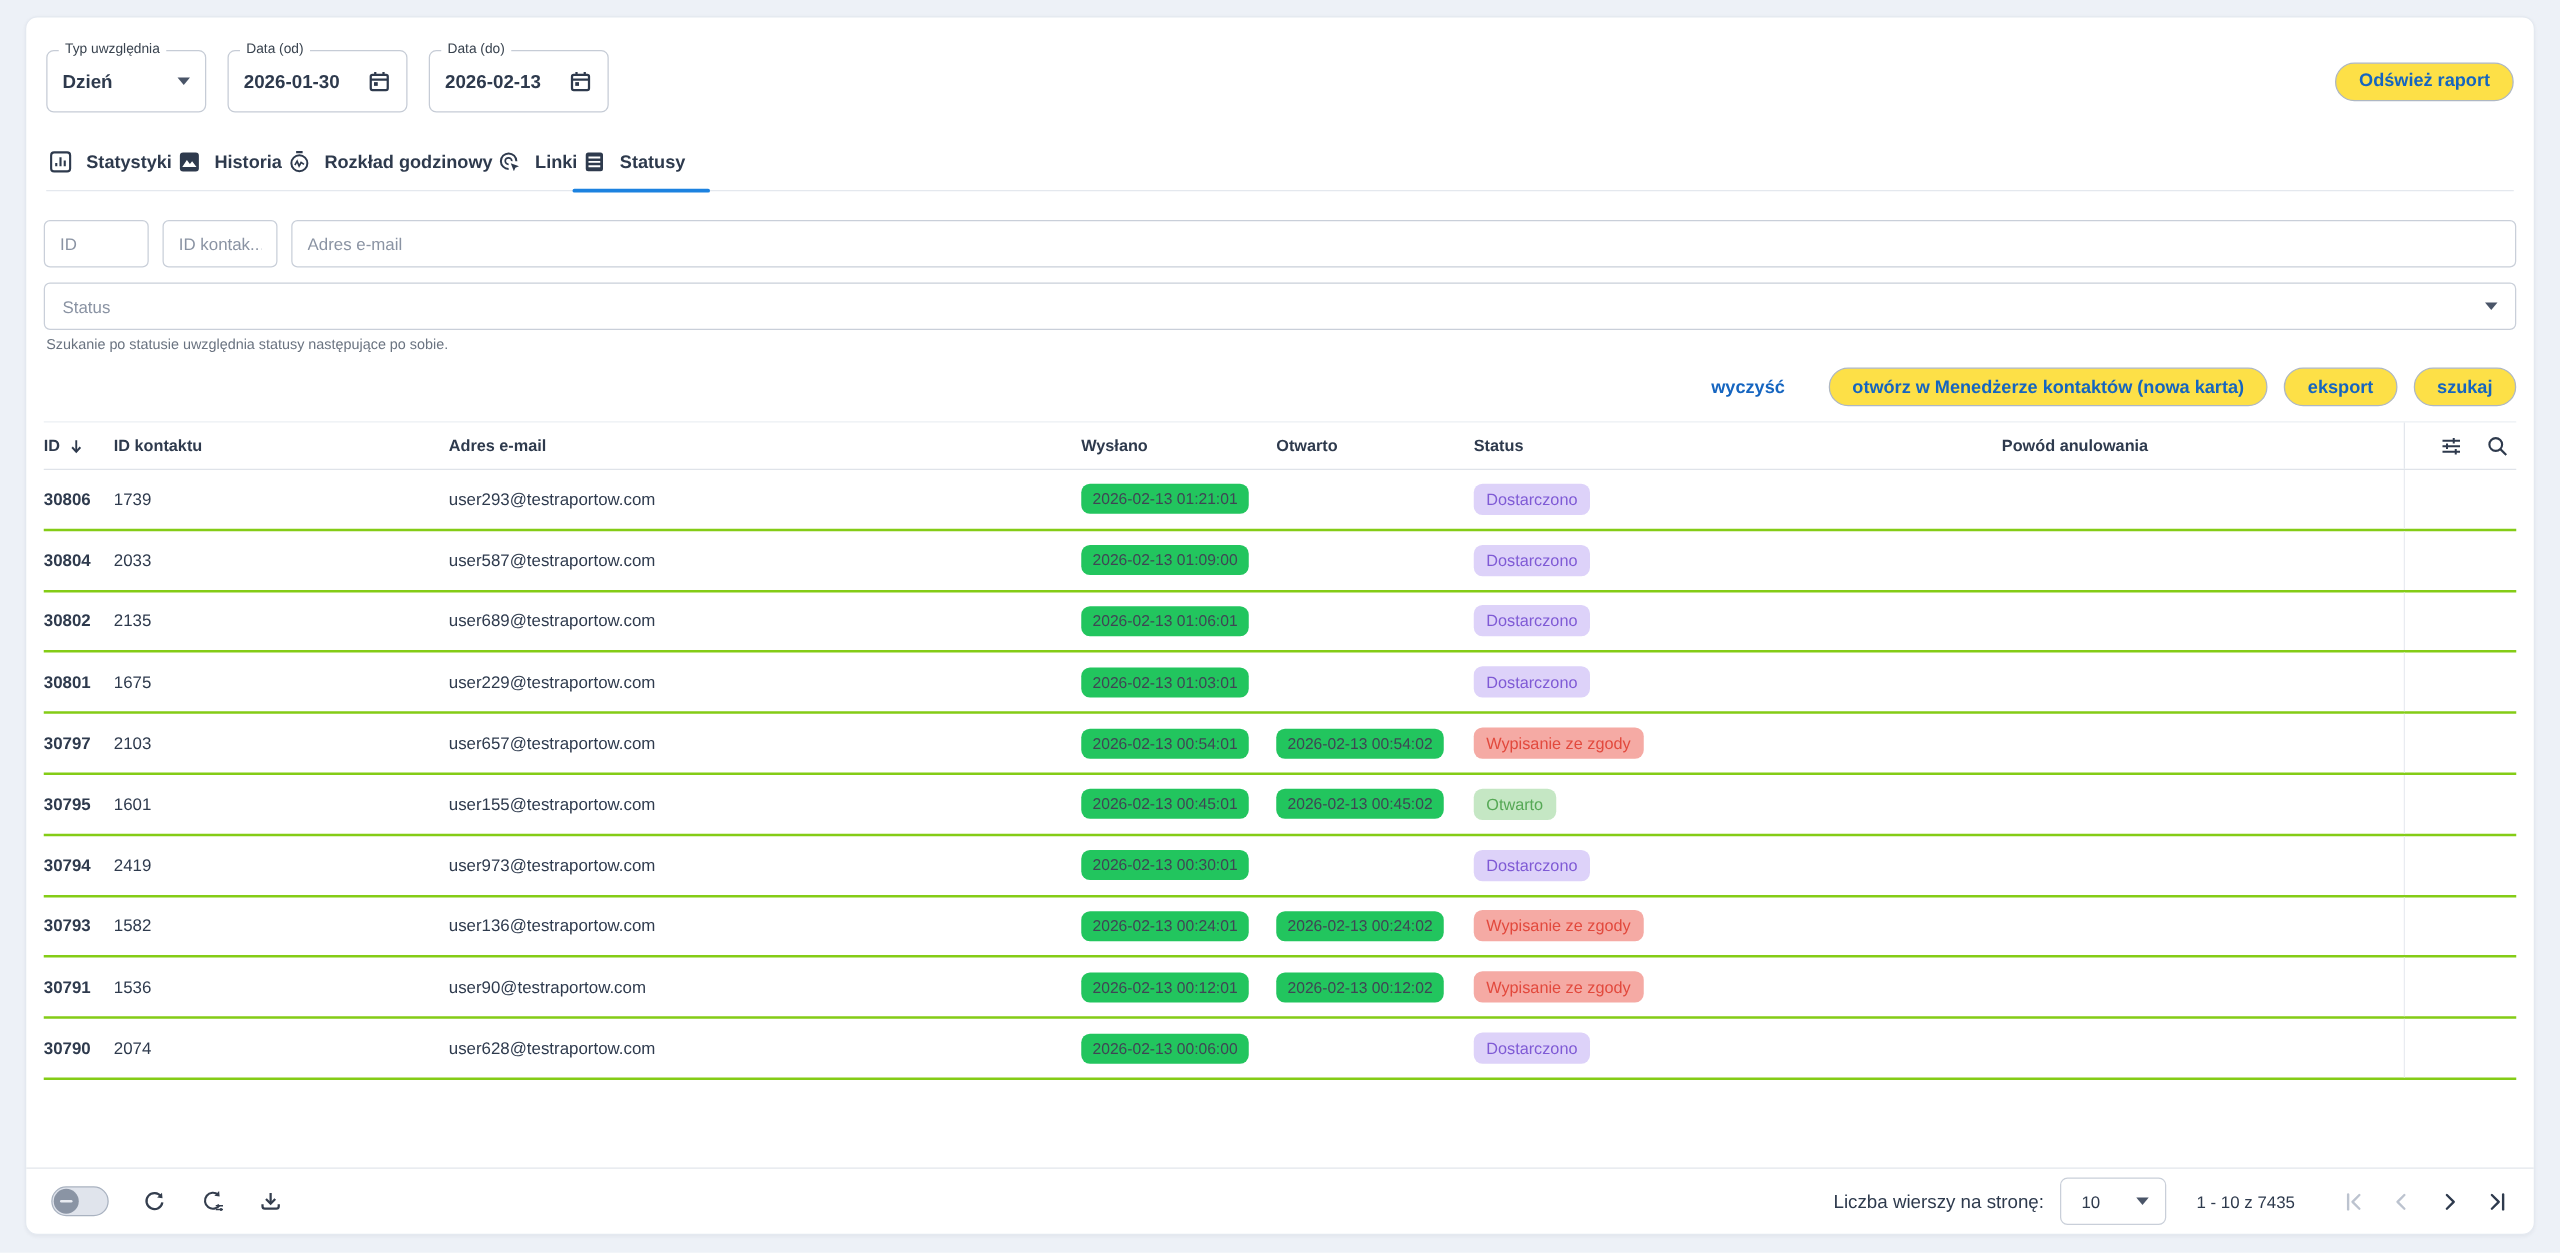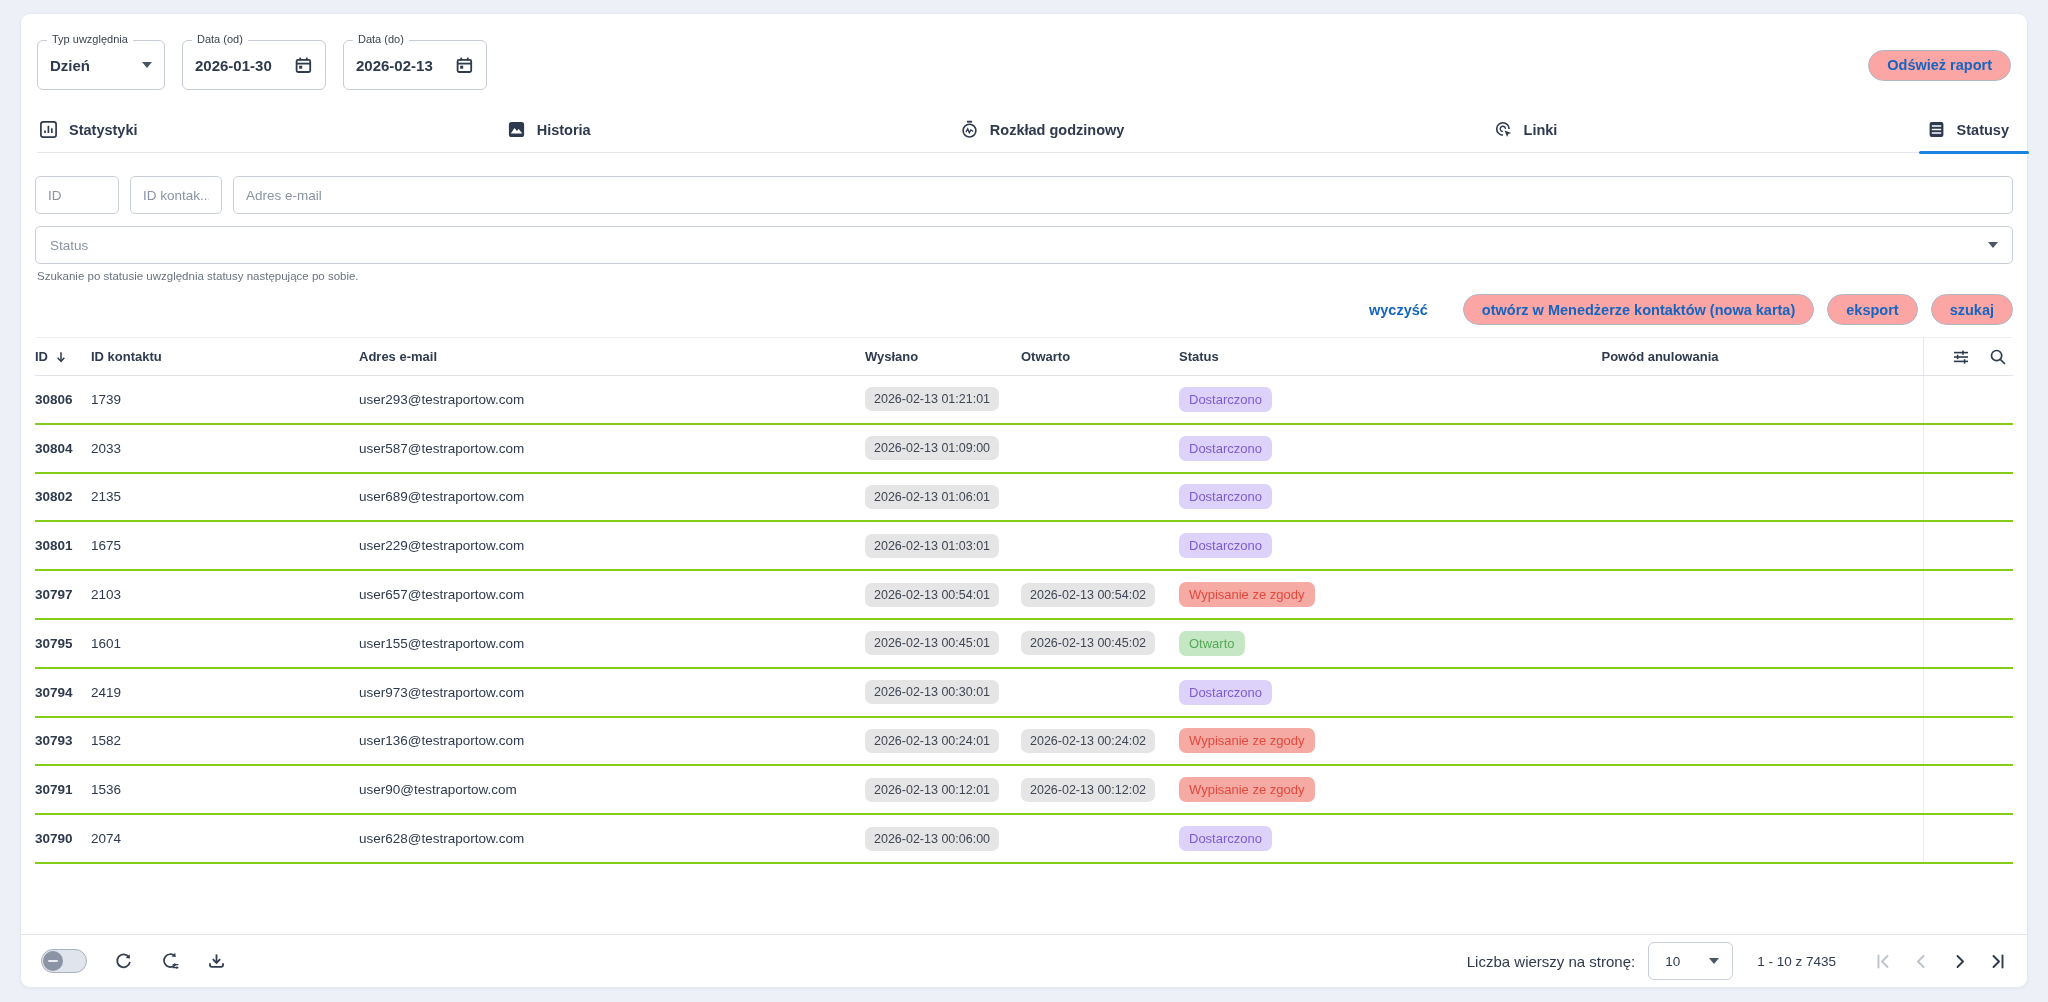--- a/index.html
+++ b/index.html
@@ -17,27 +17,27 @@
            display:flex; align-items:center; padding:0 12px; background:#fff; cursor:pointer; }
   .field-label { position:absolute; top:-8px; left:9px; background:#fff; padding:0 5px;
                  font-size:11px; color:#39434f; white-space:nowrap; }
   .field-value { font-size:15px; font-weight:700; color:#2e3a4d; }
   .f-interval { width:128px; justify-content:space-between; }
   .f-date { width:144px; justify-content:space-between; }
 
   .caret { width:0; height:0; border-left:5px solid transparent; border-right:5px solid transparent;
            border-top:6px solid #4a5568; }
 
-  .pill-btn { height:31px; padding:0 18px; border:1px solid #aeb7c3; border-radius:16px; background:#fca5a5;
+  .pill-btn { height:31px; padding:0 18px; border:1px solid #aeb7c3; border-radius:16px; background:#fde047;
               color:#1565c0; font-size:14.5px; font-weight:700; display:inline-flex; align-items:center;
               white-space:nowrap; cursor:pointer; font-family:inherit; }
   .refresh-report { margin-left:auto; }
 
   
-  .tabs { margin:30px 16px 0; display:flex; border-bottom:1px solid #e4e8ee;justify-content:space-between; }
+  .tabs { margin:30px 16px 0; display:flex; border-bottom:1px solid #e4e8ee; }
   .tab { display:flex; align-items:center; gap:11px; padding:0 2px 13px; font-size:14.5px; font-weight:600;
          color:#2e3a4d; cursor:pointer; position:relative; }
   .tab.active::after { content:""; position:absolute; left:-6px; right:-18px; bottom:-2px; height:3px;
                        background:#1c82e0; border-radius:2px; }
   .tab svg { flex:none; }
 
   
   .search-row { margin:23px 14px 0; display:flex; gap:11px; }
   .text-input { height:38px; border:1px solid #c9cfd9; border-radius:5px; padding:0 12px;
                 font-size:13.5px; color:#2e3a4d; background:#fff; font-family:inherit; outline:none; }
@@ -60,21 +60,21 @@
   .table { margin:12px 14px 0; }
   .tgrid { display:grid; grid-template-columns:56px 268px 506px 156px 158px 218px 1fr 90px; align-items:center; }
   .thead { height:39px; border-top:1px solid #eceff3; border-bottom:1px solid #dfe3e9; font-size:13px; font-weight:700; }
   .th { display:flex; align-items:center; gap:6px; }
   .th-reason { justify-content:center; }
   .th-tools { justify-content:flex-end; gap:19px; padding-right:6px; align-self:stretch;
               border-left:1px solid #e3e7ed; }
   .trow { height:48.8px; border-bottom:2px solid #84cc16; font-size:13.5px; }
   .cell-id { font-weight:600; }
   .cell-tools { align-self:stretch; border-left:1px solid #e9ecf1; height:100%; }
-  .pill { display:inline-block; padding:5px 9px; border-radius:7px; background:#e5e5e5; color:#3f4654;
+  .pill { display:inline-block; padding:5px 9px; border-radius:7px; background:#22c55e; color:#3f4654;
           font-size:12.5px; white-space:nowrap; }
   .badge { display:inline-block; padding:5px 10px; border-radius:7px; font-size:13px; font-weight:500;
            white-space:nowrap; }
 
   
   .footer { margin-top:auto; border-top:1px solid #e2e6ec; height:53px; display:flex; align-items:center;
             padding:0 20px; }
   .foot-left { display:flex; align-items:center; gap:27px; }
   .icon-btn { background:none; border:none; cursor:pointer; display:flex; align-items:center; padding:0; }
   .toggle { width:46px; height:24px; border-radius:12px; background:#e0e4ec; border:1px solid #a9b2c0;

